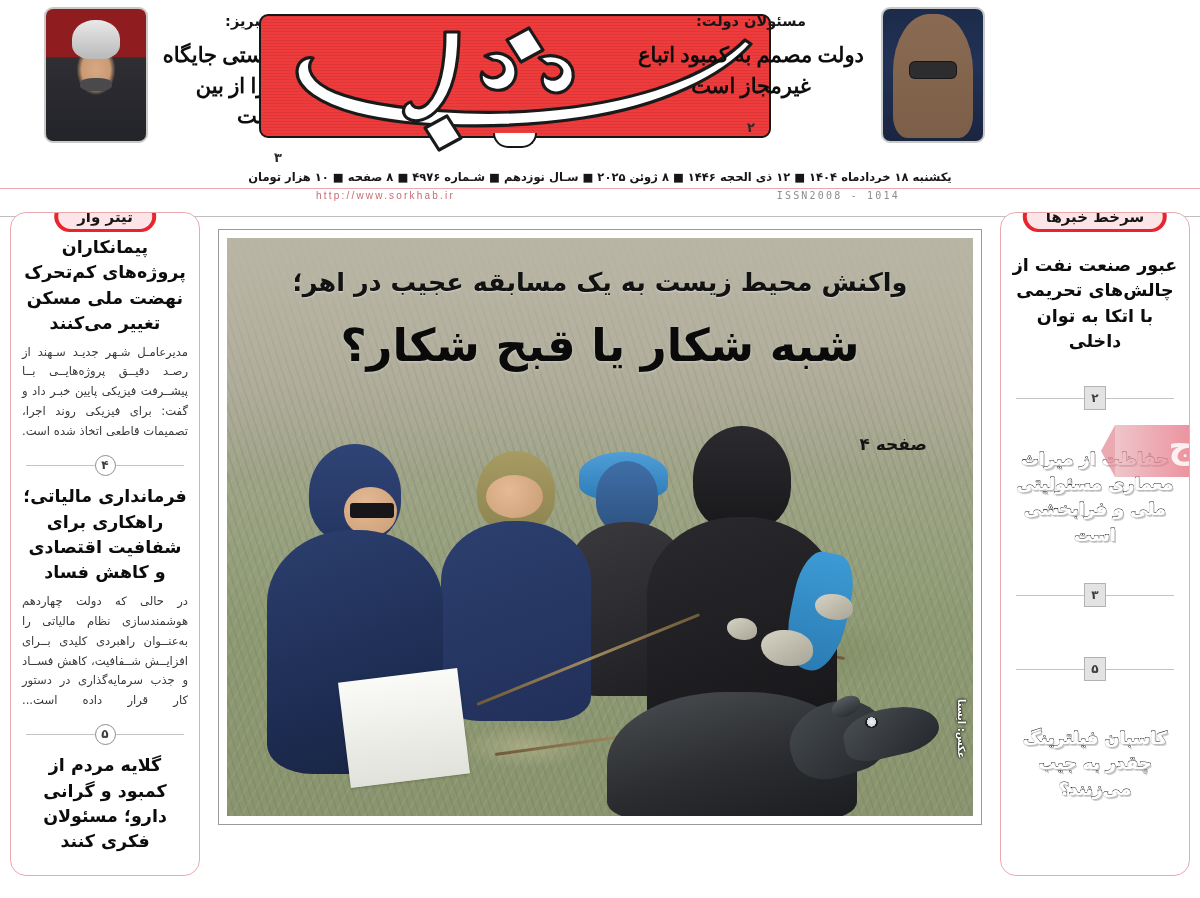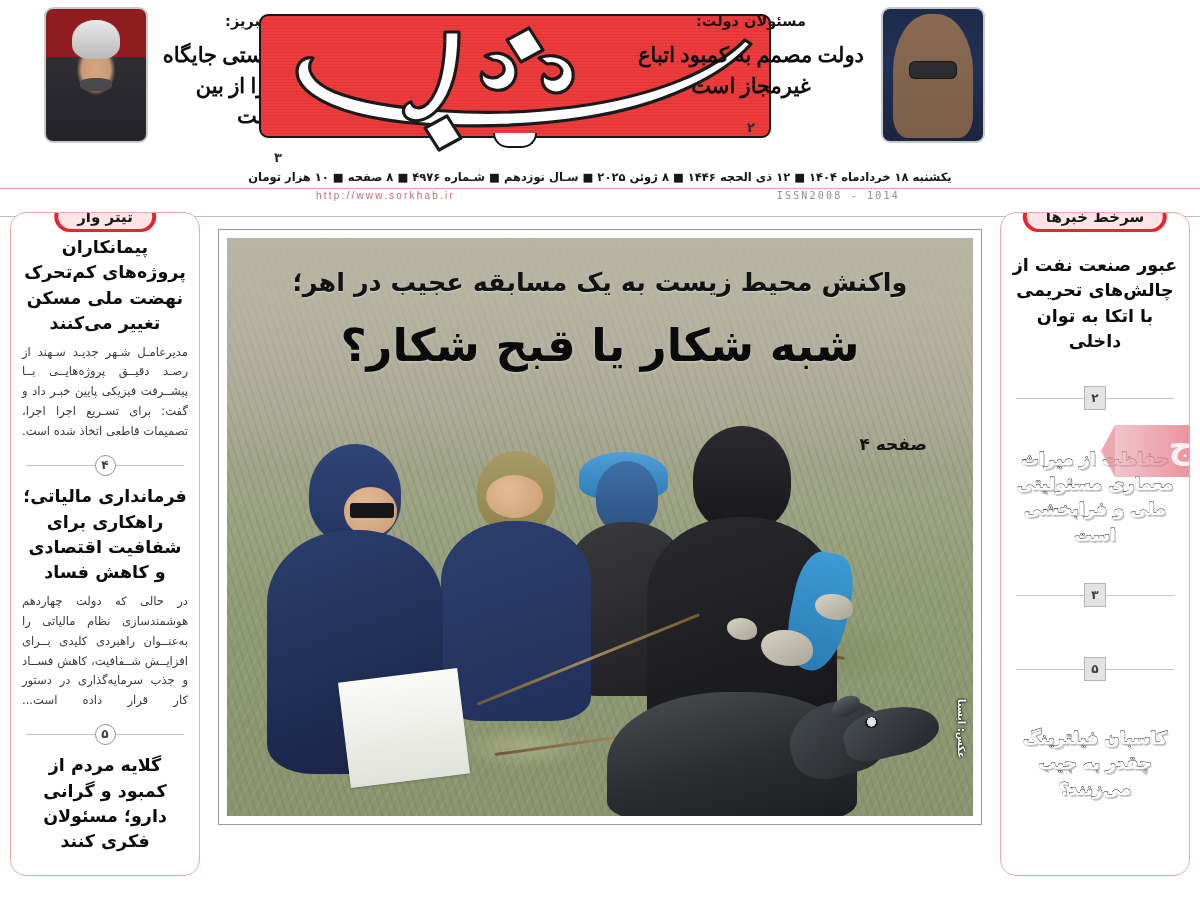--- a/index.html
+++ b/index.html
@@ -488,21 +488,21 @@
 
   <div class="body-area">
 
     <div class="col-panel left">
       <div class="col-badge">
         <div class="col-badge-inner">تیتر وار</div>
       </div>
 
       <div class="news-item">
         <div class="news-head">پیمانکاران پروژه‌های کم‌تحرک نهضت ملی مسکن تغییر می‌کنند</div>
-        <div class="news-body">مدیرعامـل شـهر جدیـد سـهند از رصـد دقیــق پروژه‌هایــی بــا پیشــرفت فیزیکی پایین خبـر داد و گفت: برای تسـریع اجرا اجرا، تصمیمات قاطعی اتخاذ شده است.</div>
+        <div class="news-body">مدیرعامـل شـهر جدیـد سـهند از رصـد دقیــق پروژه‌هایــی بــا پیشــرفت فیزیکی پایین خبـر داد و گفت: برای فیزیکی روند اجرا، تصمیمات قاطعی اتخاذ شده است.</div>
       </div>
       <div class="sep">
         <span class="sep-num circle">۴</span>
       </div>
 
       <div class="news-item">
         <div class="news-head">فرمانداری مالیاتی؛ راهکاری برای شفافیت اقتصادی و کاهش فساد</div>
         <div class="news-body">در حالی که دولت چهاردهم هوشمندسازی نظام مالیاتی را به‌عنــوان راهبردی کلیدی بــرای افزایــش شــفافیت، کاهش فســاد و جذب سرمایه‌گذاری در دستور کار قرار داده است...</div>
       </div>
       <div class="sep">

